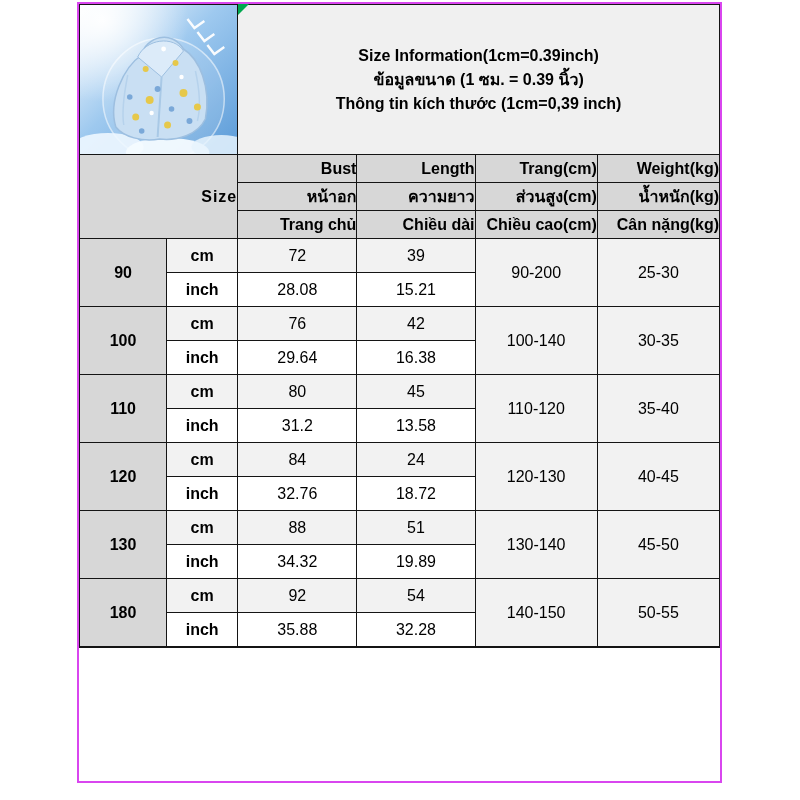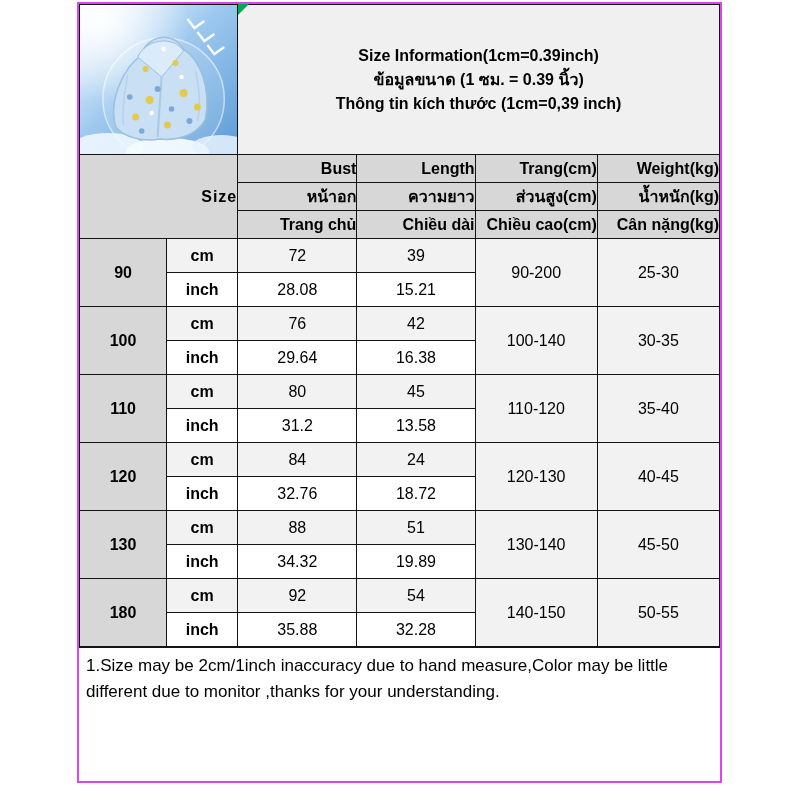--- a/index.html
+++ b/index.html
@@ -202,15 +202,14 @@
     </tr>
     <tr class="data">
       <td class="white bold">inch</td>
       <td class="white">35.88</td>
       <td class="white">32.28</td>
     </tr>
   </tbody>
     </table>
 
   <div class="attention">
-    <div>1.Size may be 2cm/1inch inaccuracy due to hand measure,Color may be little different due to monitor ,thanks for your understanding.</div>
   </div>
 </div>
 
 </body></html>

